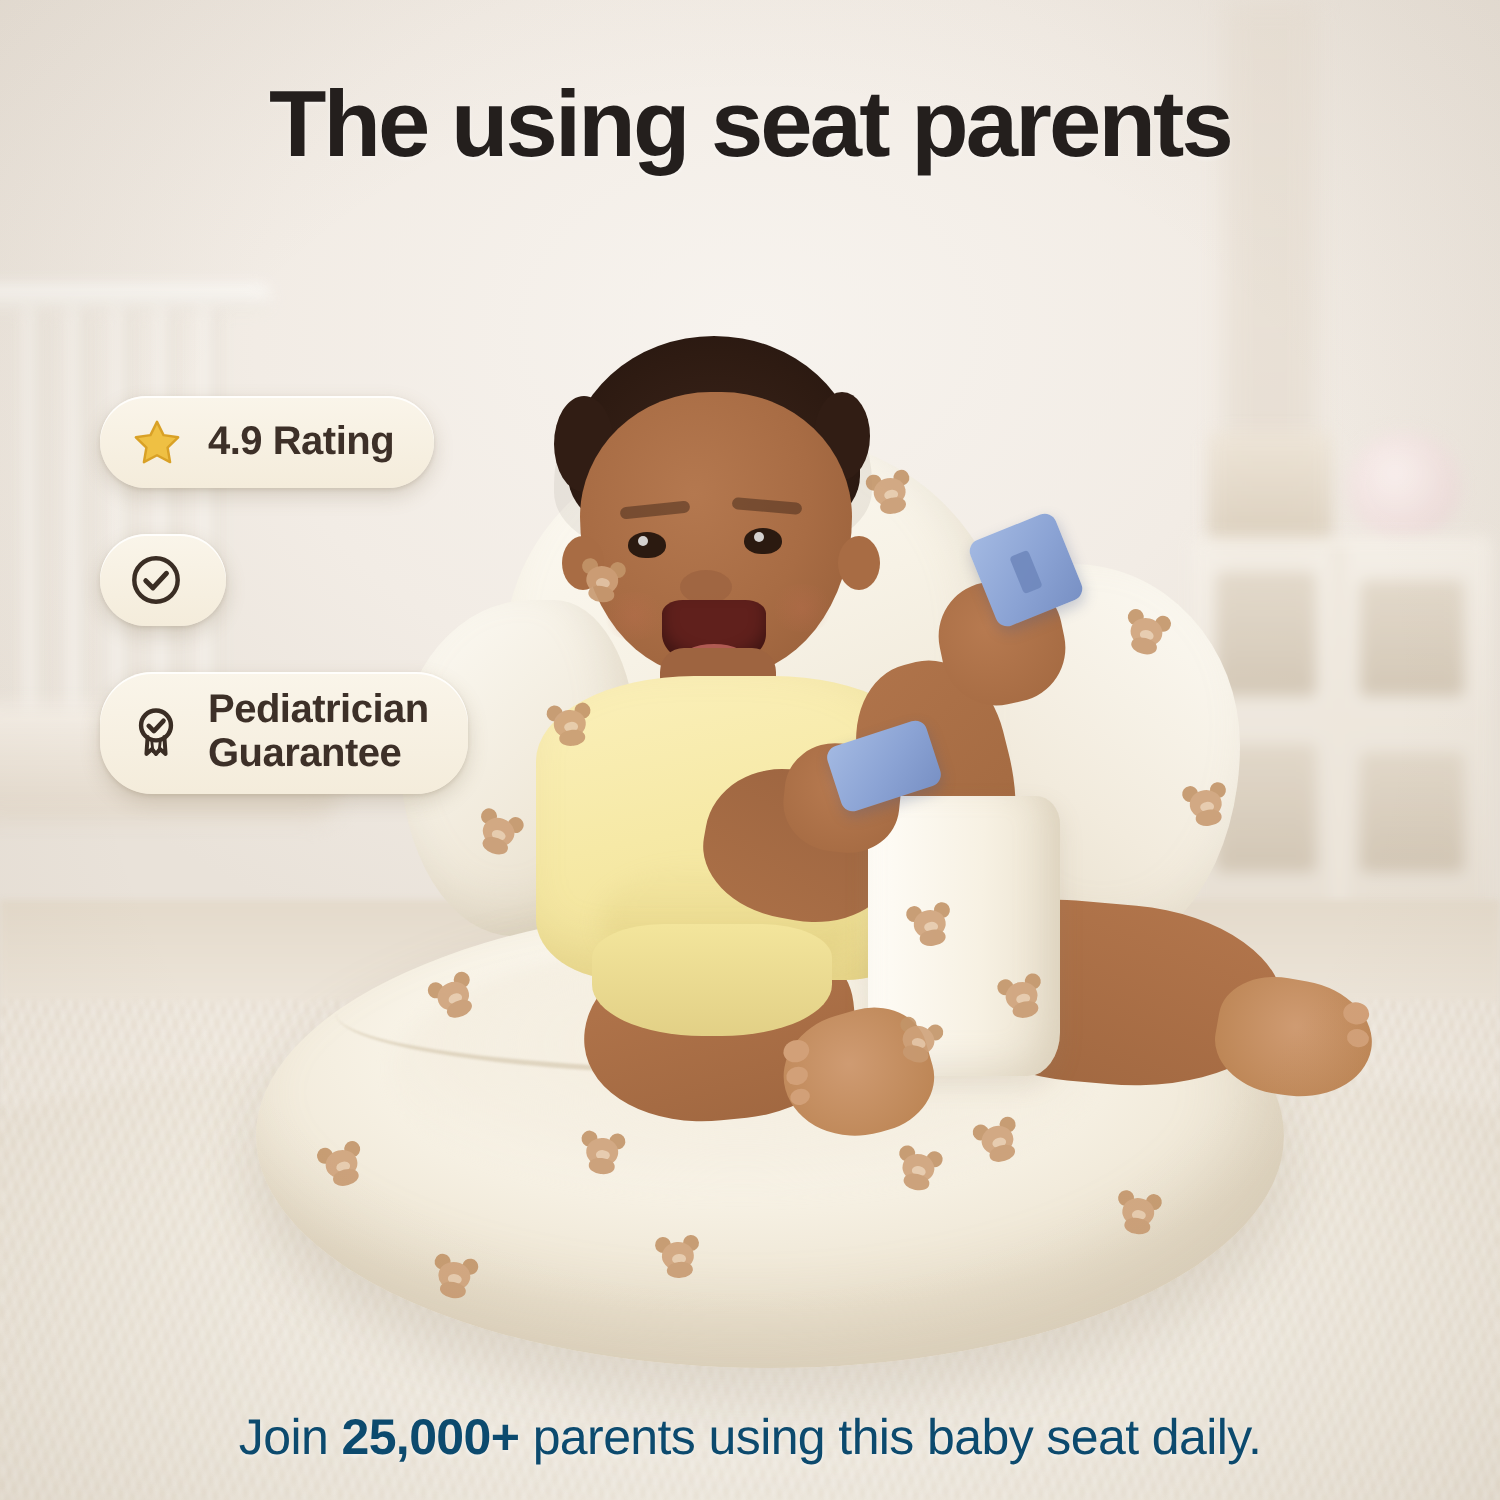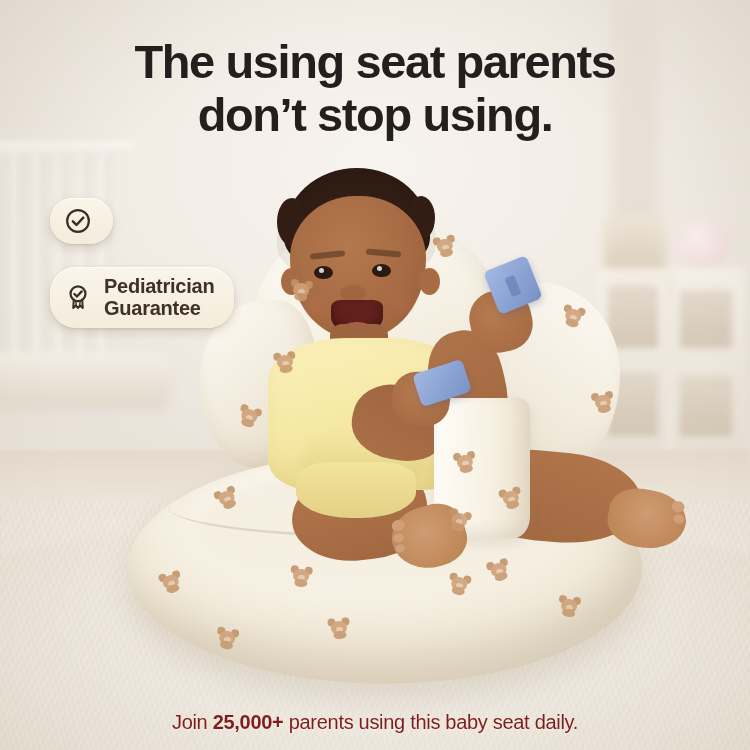--- a/index.html
+++ b/index.html
@@ -370,22 +370,22 @@
   }
   .badge-label{
     font-size:20px; font-weight:700; color:#3d3028;
     line-height:1.12; letter-spacing:-.25px; white-space:pre-line;
   }
 
   
   .footer{
     position:absolute; left:0; right:0; bottom:16px;
     text-align:center;
-    color:#7f1d1d;
-    font-size:20px;
+    color:#0c4a6e;
+    font-size:25px;
     letter-spacing:-.3px;
     z-index:40;
     text-shadow:0 1px 2px rgba(255,255,255,.55);
   }
   .footer b{ font-weight:700; }
 
   .vignette{
     position:absolute; inset:0; pointer-events:none; z-index:30;
     background:radial-gradient(ellipse 78% 72% at 50% 46%, rgba(0,0,0,0) 55%, rgba(120,100,75,.10) 100%);
   }
@@ -604,25 +604,32 @@
         <div class="head"></div>
         <div class="snout"></div>
         <div class="body"></div>
       </div>
   </div>
 
   <div class="vignette"></div>
 
   <h1 class="headline">
     <span>The using seat parents</span>
-    <span class="l2">don’t stop using.</span>
   </h1>
 
   <div class="badges">
 
+    <div class="badge">
+      <span class="badge-icon">
+        <svg viewBox="0 0 24 24" width="27" height="27" aria-hidden="true">
+          <path d="M12 2.6l2.9 5.9 6.5.95-4.7 4.58 1.11 6.47L12 17.44 6.19 20.5 7.3 14.03 2.6 9.45l6.5-.95L12 2.6z" fill="#EFC043" stroke="#D9A126" stroke-width="1.1" stroke-linejoin="round"></path>
+        </svg>
+      </span>
+      <span class="badge-label">4.9 Rating</span>
+    </div>
 
     <div class="badge">
       <span class="badge-icon">
         <svg viewBox="0 0 24 24" width="28" height="28" aria-hidden="true">
           <circle cx="12" cy="12" r="9.3" fill="none" stroke="#3A2D24" stroke-width="1.9"></circle>
           <path d="M7.6 12.3l3.1 3.1 5.8-6.3" fill="none" stroke="#3A2D24" stroke-width="2.1" stroke-linecap="round" stroke-linejoin="round"></path>
         </svg>
       </span>
     </div>
 

